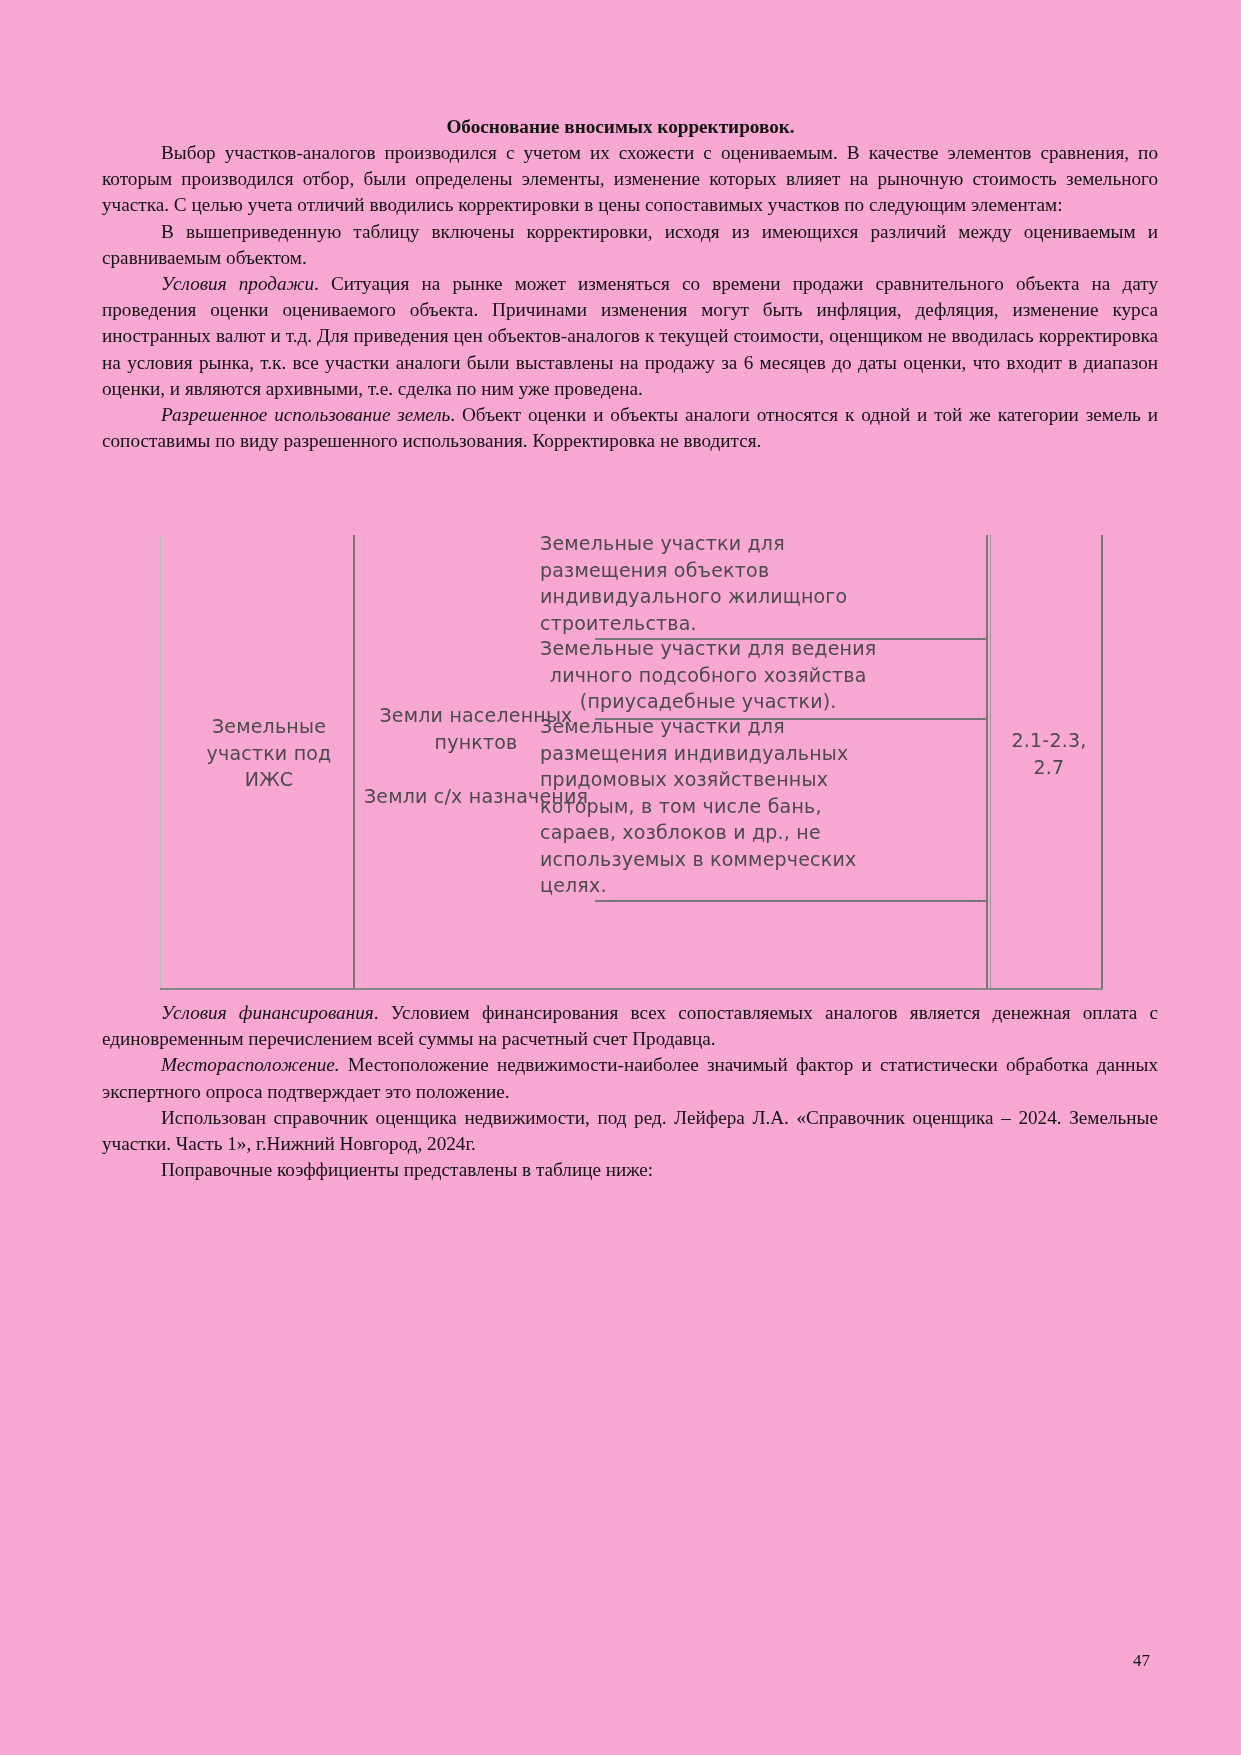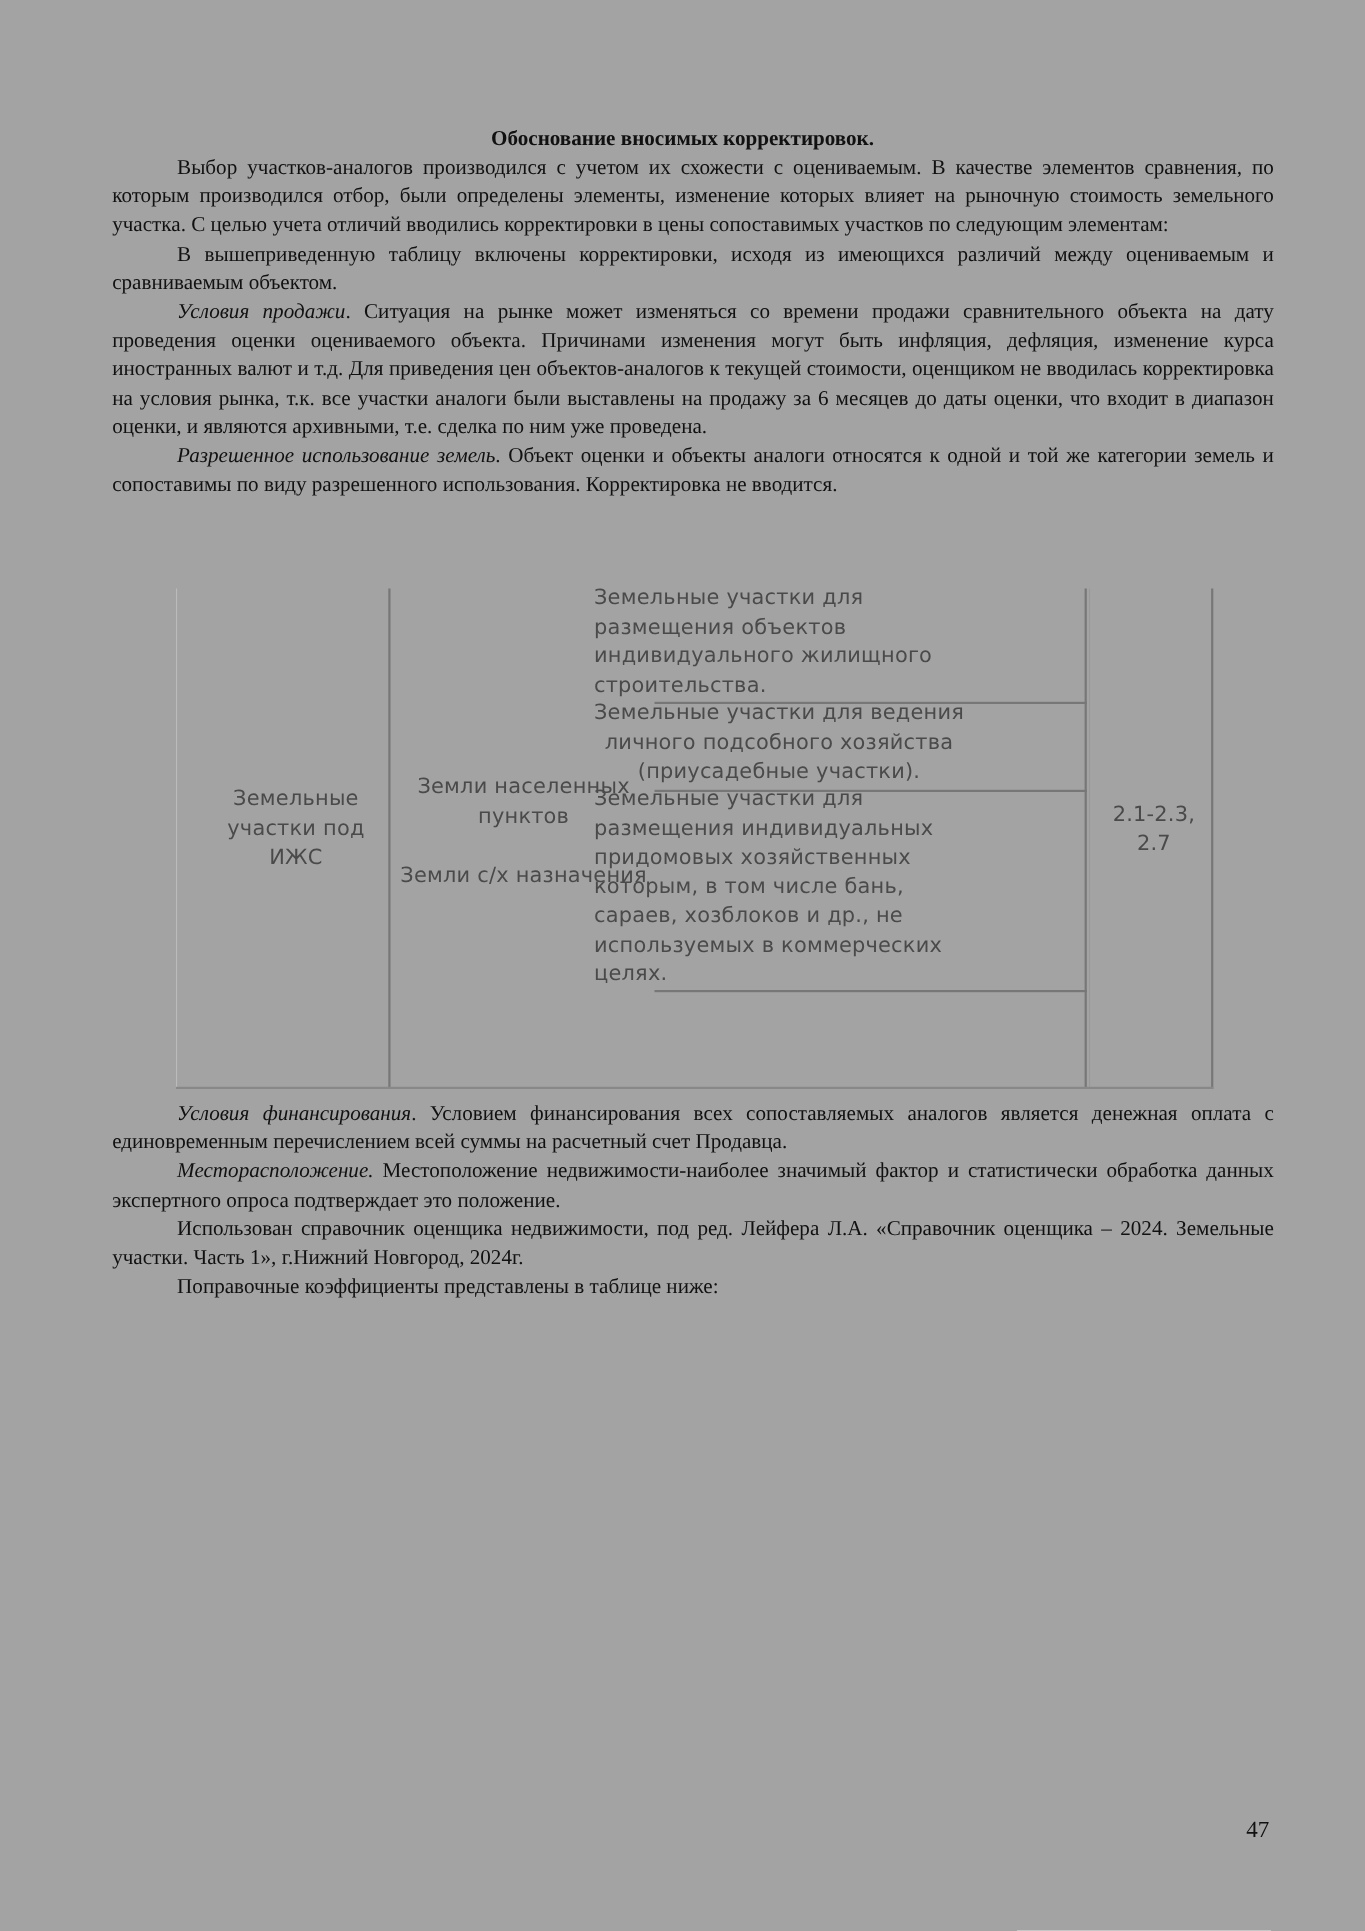--- a/index.html
+++ b/index.html
@@ -1,37 +1,37 @@
 <!DOCTYPE html>
 <html><head>
 <meta charset="utf-8">
 <style>
   html, body { margin: 0; padding: 0; background: #ffffff; }
   body { width: 1241px; height: 1755px; position: relative; overflow: hidden; }
-  .page { position: absolute; left: 0; top: 0; width: 1241px; height: 1755px; background: #a3a3a3; }
+  .page { position: absolute; left: 0; top: 0; width: 1241px; height: 1755px; background: #f9a8d4; }
   .text {
     position: absolute; left: 102px; width: 1056px;
     font-family: "Liberation Serif", "DejaVu Serif", serif;
     font-size: 19.2px; line-height: 26.2px; color: #111;
     text-align: justify;
   }
   .heading { position: absolute; left: 0; width: 1241px; top: 116px; text-align: center;
     font-family: "Liberation Serif", serif; font-weight: bold; font-size: 19.2px; color: #111; }
   .p { margin: 0; text-indent: 59px; }
   .p em { font-style: italic; }
 
   .table-img {
     position: absolute; left: 160px; top: 535px; width: 942px; height: 455px;
     font-family: "DejaVu Sans", "Liberation Sans", sans-serif; color: #555;
   }
   .vline { position: absolute; background: #777; width: 2px; }
   .hline { position: absolute; background: #777; height: 2px; }
   .cell-text { position: absolute; font-size: 19px; line-height: 26.5px; color: #4a4a4a; letter-spacing: 0.2px; }
   .center { text-align: center; }
-  .page-num { position: absolute; left: 1133px; top: 1651px; font-family: "Liberation Serif", serif; font-size: 21px; color: #111; }
+  .page-num { position: absolute; left: 1133px; top: 1651px; font-family: "Liberation Serif", serif; font-size: 17px; color: #111; }
 </style>
 </head>
 <body>
 
 <div class="page">
 
   <div class="heading">Обоснование вносимых корректировок.</div>
 
   <div class="text" style="top:140px;">
     <p class="p"><span>Выбор участков-аналогов производился с учетом их схожести с оцениваемым. В качестве элементов сравнения, по которым производился отбор, были определены элементы, изменение которых влияет на рыночную стоимость земельного участка. С целью учета отличий вводились корректировки в цены сопоставимых участков по следующим элементам:</span></p>

